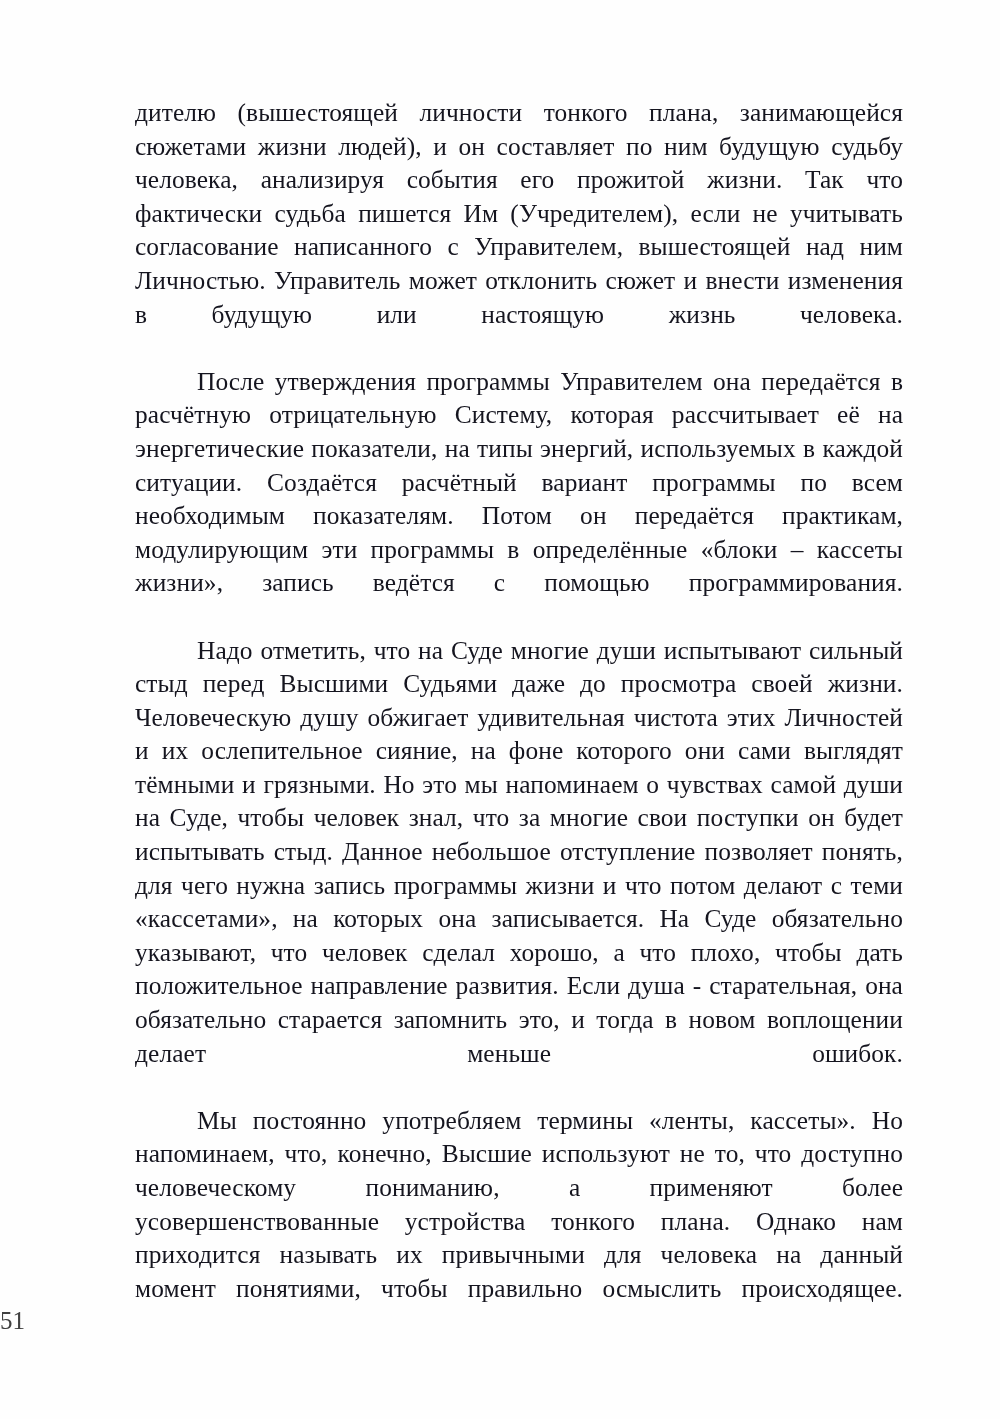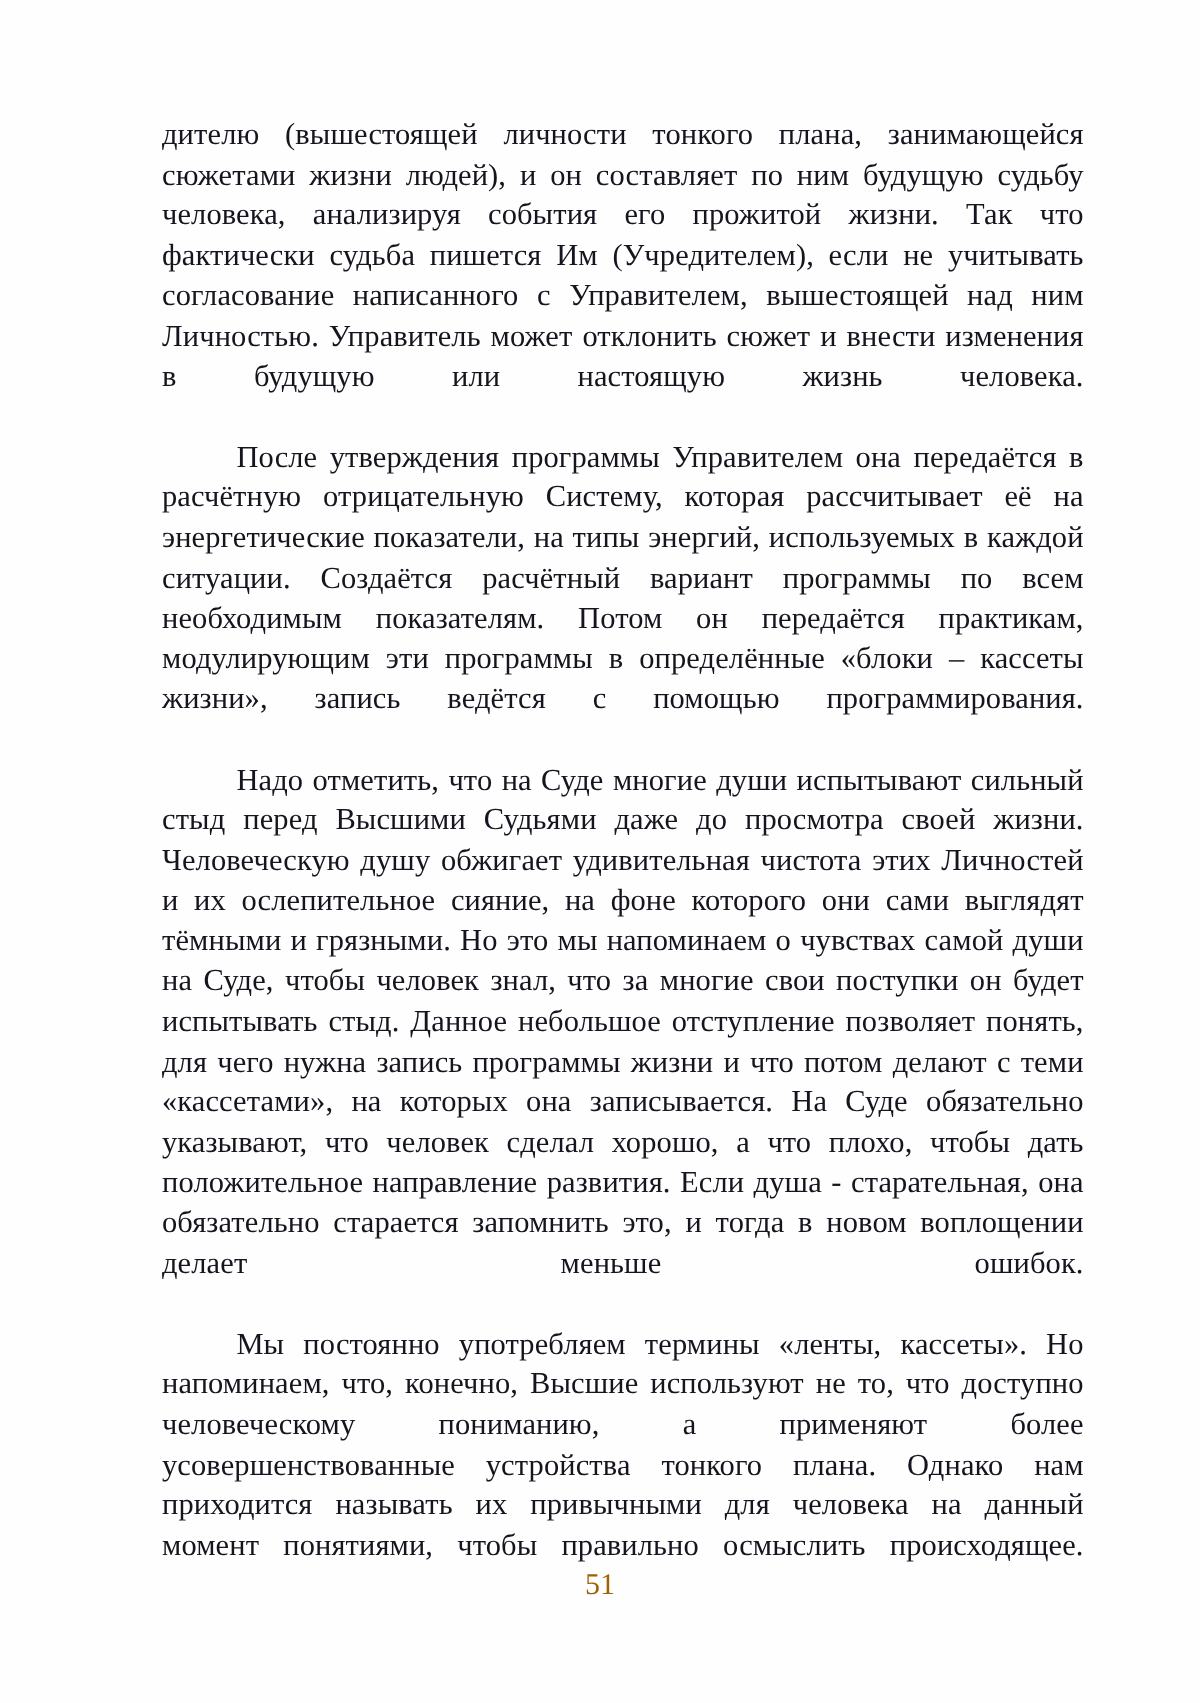--- a/index.html
+++ b/index.html
@@ -57,24 +57,23 @@
     content: "";
     display: inline-block;
     width: 100%;
   }
 
   .page-number {
     position: absolute;
     left: 0;
     right: 0;
     top: 1306px;
-    text-align: center;
     font-size: 25px;
     line-height: 30px;
-    color: #a16207;
+    color: #404040;
     font-family: "Liberation Serif", "DejaVu Serif", serif;
   }
 </style>
 </head>
 <body>
 
 <div class="page">
 
   <div class="text-column">
     <p class="para">дителю (вышестоящей личности тонкого плана, занимающейся сюжетами жизни людей), и он составляет по ним будущую судьбу человека, анализируя события его прожитой жизни. Так что фактически судьба пишется Им (Учредителем), если не учитывать согласование написанного с Управителем, вышестоящей над ним Личностью. Управитель может отклонить сюжет и внести изменения в будущую или настоящую жизнь человека.</p>

